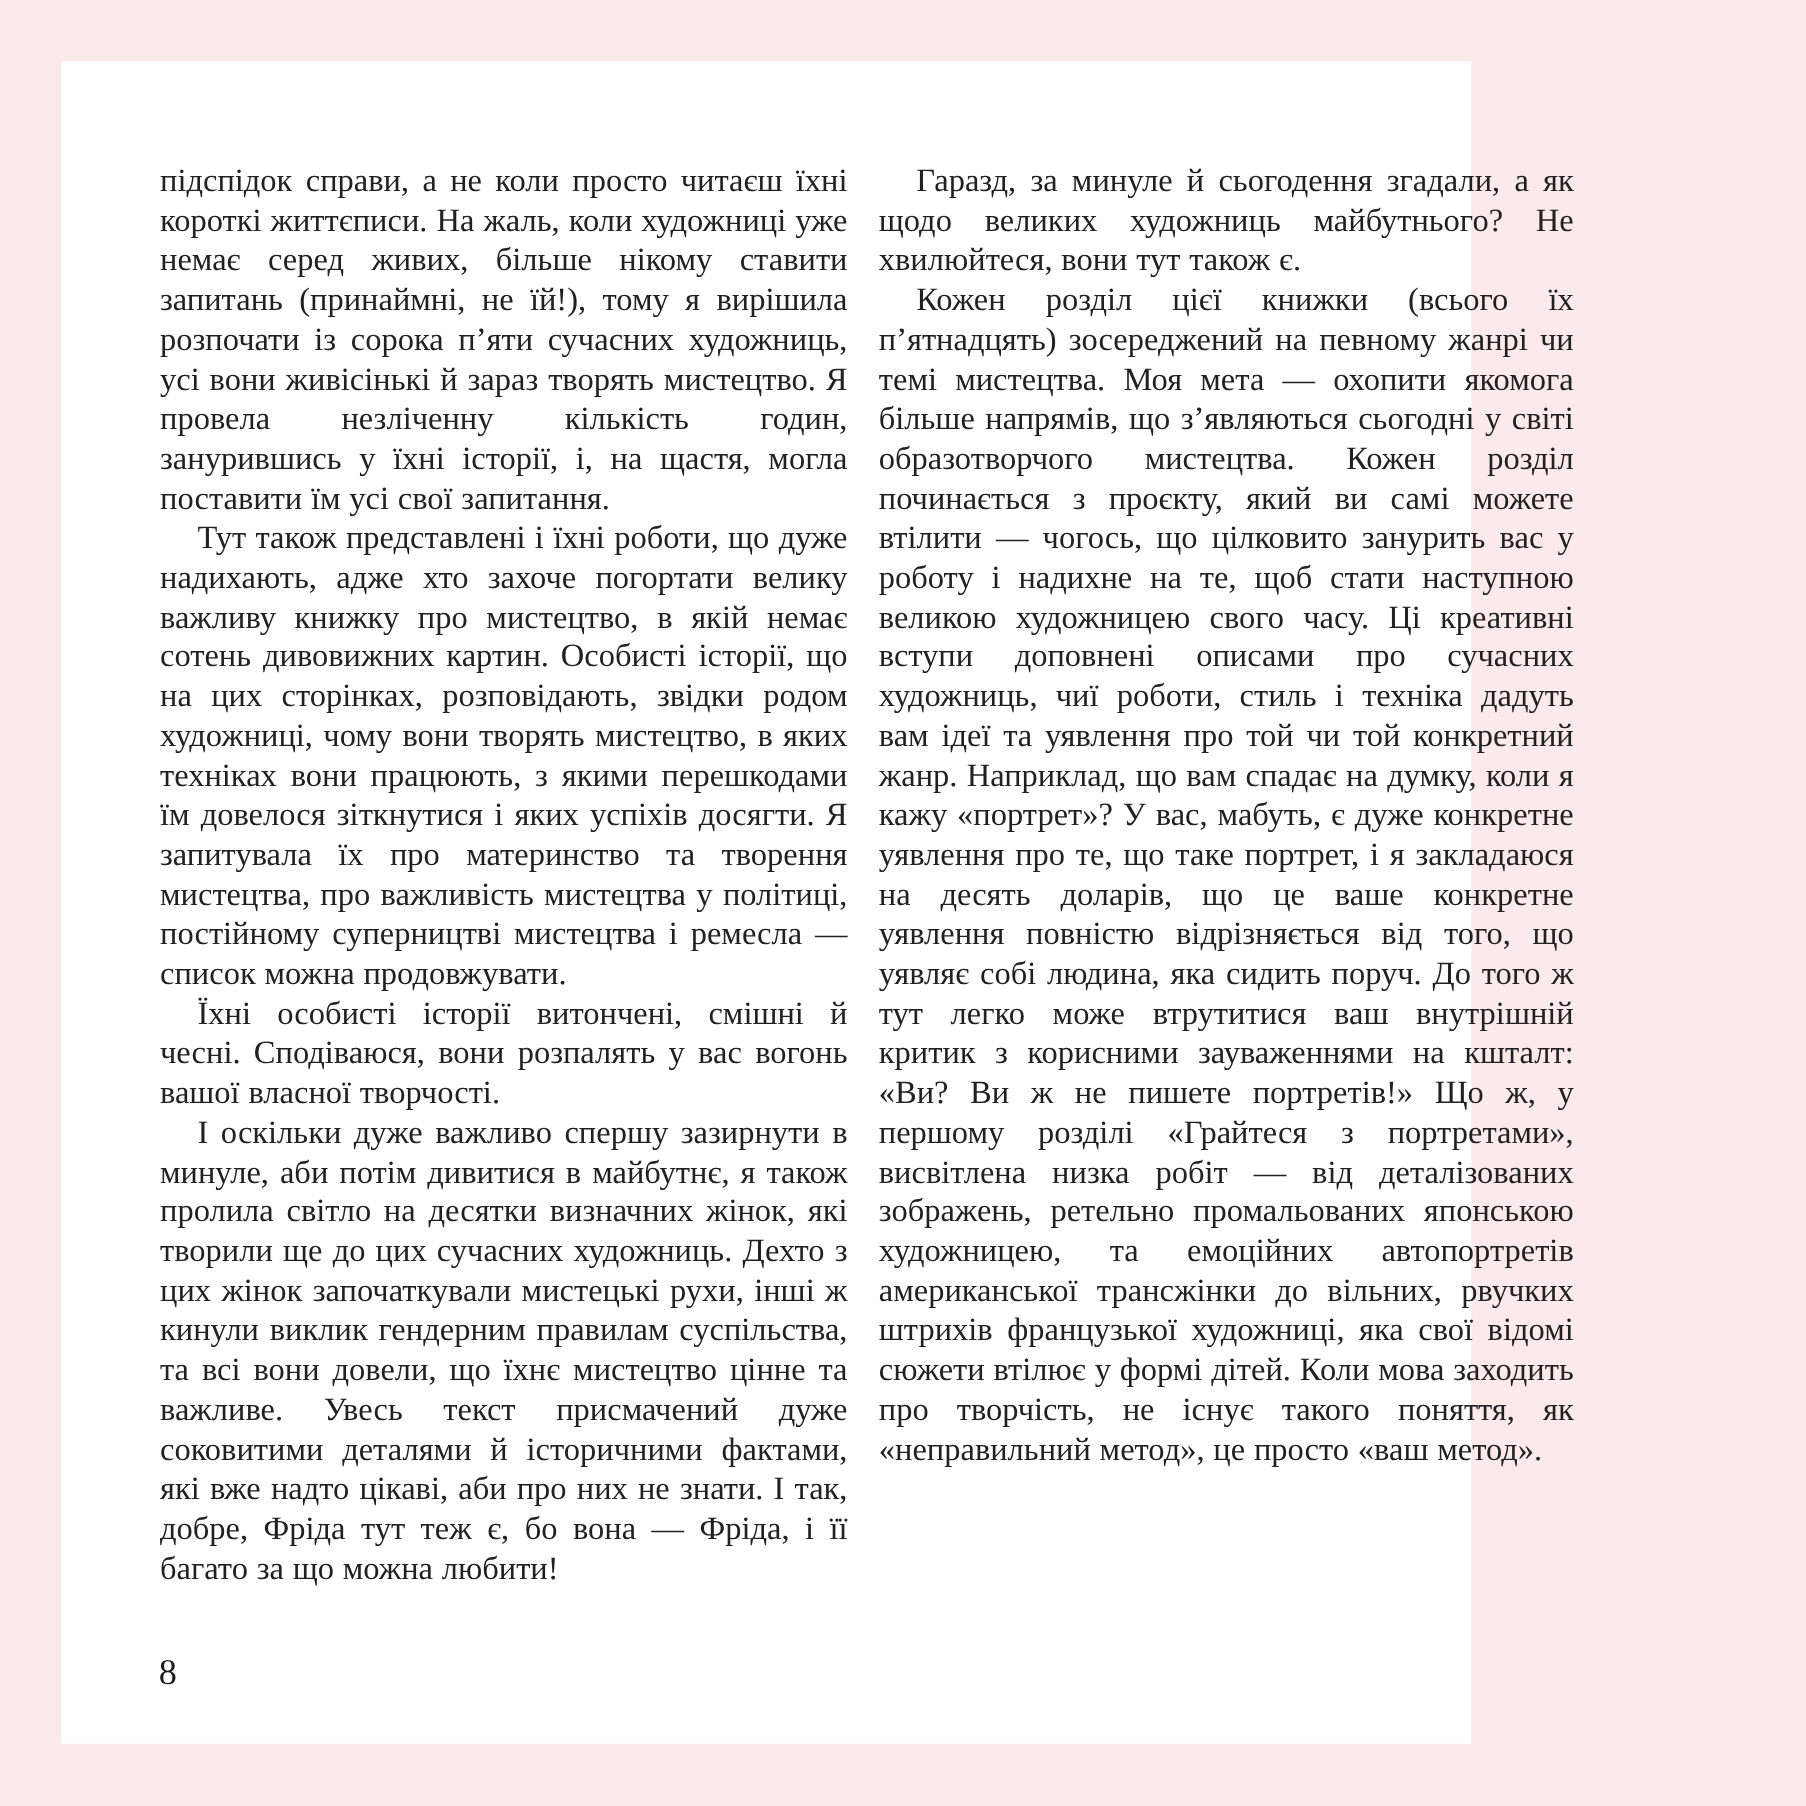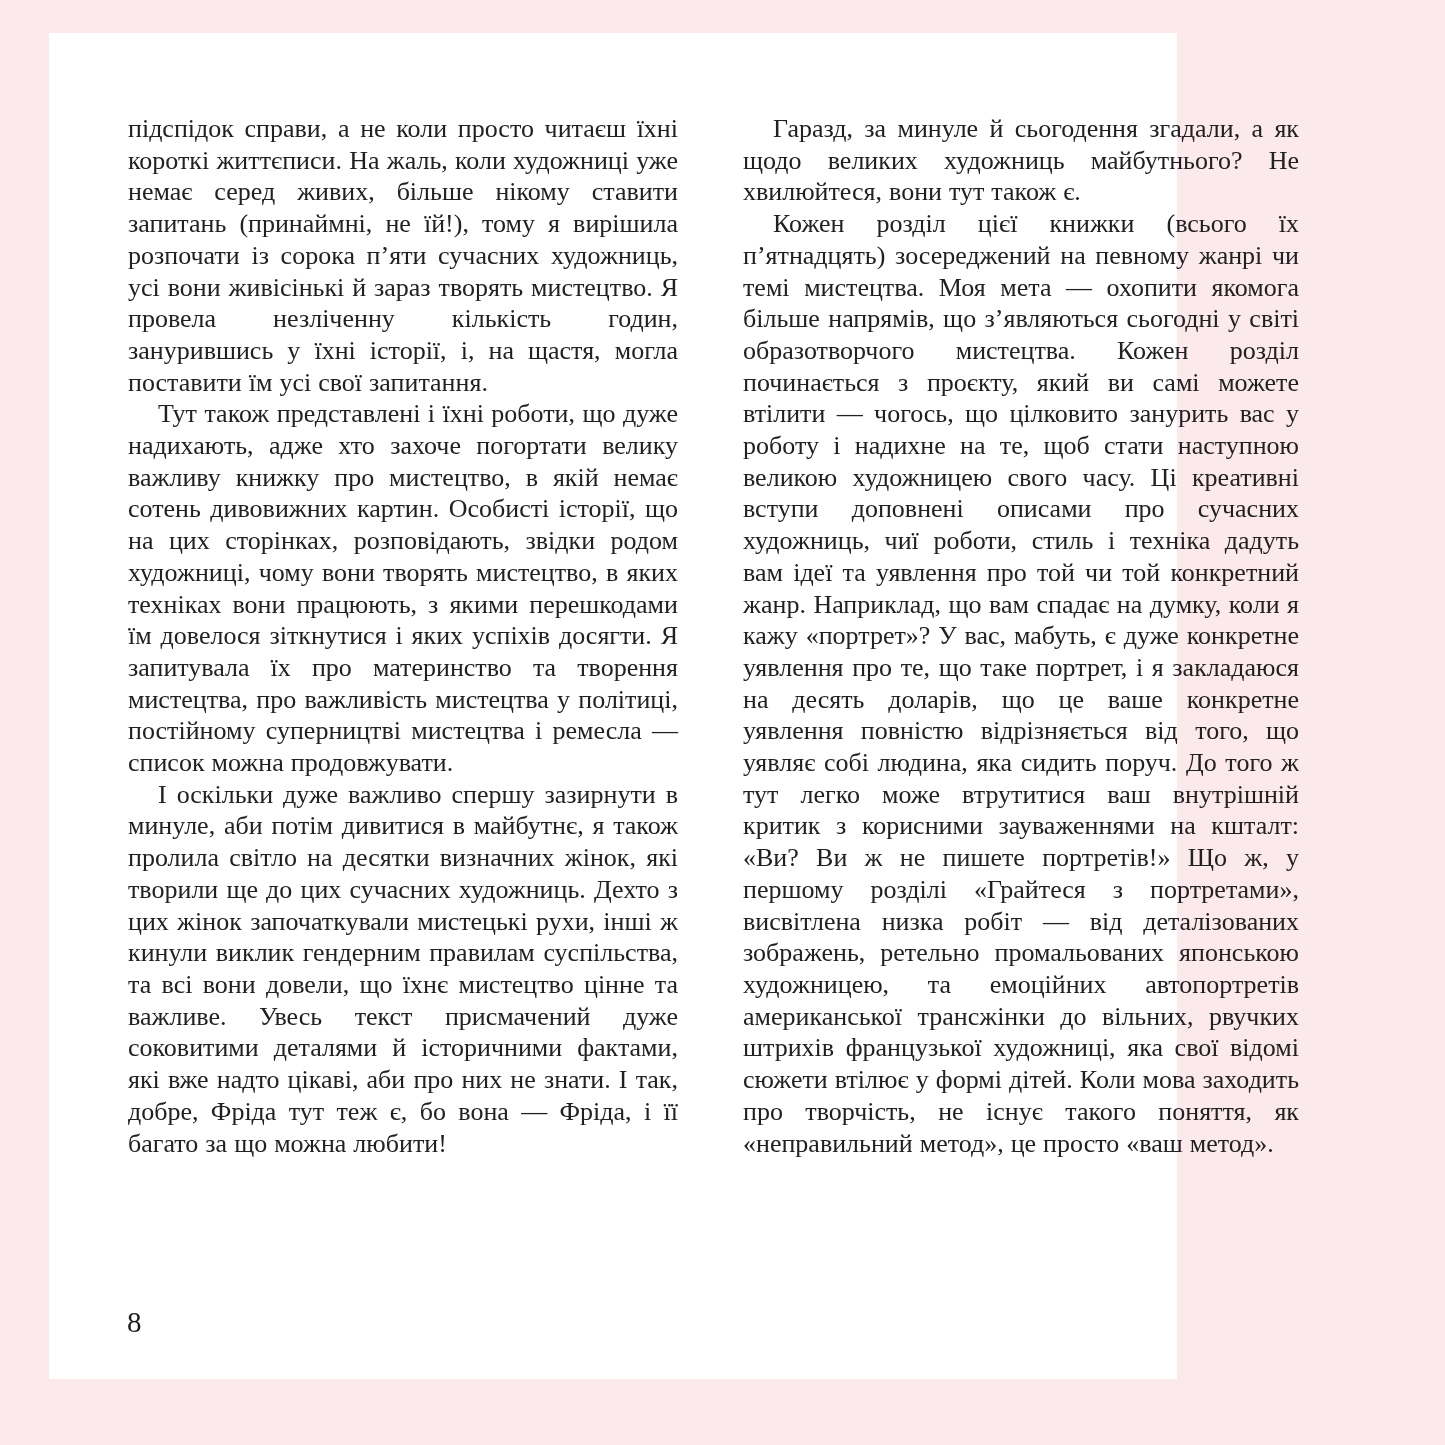--- a/index.html
+++ b/index.html
@@ -10,37 +10,37 @@
     width: 1445px;
     height: 1445px;
     position: relative;
     background: #fbe9ec;
     font-family: "Liberation Serif", "DejaVu Serif", serif;
     overflow: hidden;
   }
   .sheet {
     position: absolute;
     left: 49px;
-    top: 33px;
+    top: 49px;
     width: 1128px;
     height: 1346px;
     background: #ffffff;
   }
   .text-area {
     position: absolute;
     left: 79px;
     top: 80px;
     display: flex;
     gap: 25px;
   }
   .col {
     color: #212121;
   }
   .col-left  { width: 550px; }
-  .col-right { width: 556px; margin-left: 40px; }
+  .col-right { width: 556px; }
   .col p {
     margin: 0;
     padding: 0;
     font-size: 26px;
     line-height: 31.7px;
     text-align: justify;
     text-indent: 30px;
     word-spacing: 0.5px;
   }
   .col p.no-indent {
@@ -56,20 +56,21 @@
   }
 </style>
 </head>
 <body>
 
 <div class="sheet">
   <div class="text-area">
     <div class="col col-left">
       <p class="no-indent">підспідок справи, а не коли просто читаєш їхні короткі життєписи. На жаль, коли художниці уже немає серед живих, більше нікому ставити запитань (принаймні, не їй!), тому я вирішила розпочати із сорока п’яти сучасних художниць, усі вони живісінькі й зараз творять мистецтво. Я провела незліченну кількість годин, занурившись у їхні історії, і, на щастя, могла поставити їм усі свої запитання.</p>
       <p>Тут також представлені і їхні роботи, що дуже надихають, адже хто захоче погортати велику важливу книжку про мистецтво, в якій немає сотень дивовижних картин. Особисті історії, що на цих сторінках, розповідають, звідки родом художниці, чому вони творять мистецтво, в яких техніках вони працюють, з якими перешкодами їм довелося зіткнутися і яких успіхів досягти. Я запитувала їх про материнство та творення мистецтва, про важливість мистецтва у політиці, постійному суперництві мистецтва і ремесла — список можна продовжувати.</p>
+      <p>Їхні особисті історії витончені, смішні й чесні. Сподіваюся, вони розпалять у вас вогонь вашої власної творчості.</p>
       <p>І оскільки дуже важливо спершу зазирнути в минуле, аби потім дивитися в майбутнє, я також пролила світло на десятки визначних жінок, які творили ще до цих сучасних художниць. Дехто з цих жінок започаткували мистецькі рухи, інші ж кинули виклик гендерним правилам суспільства, та всі вони довели, що їхнє мистецтво цінне та важливе. Увесь текст присмачений дуже соковитими деталями й історичними фактами, які вже надто цікаві, аби про них не знати. І так, добре, Фріда тут теж є, бо вона — Фріда, і її багато за що можна любити!</p>
     </div>
     <div class="col col-right">
       <p>Гаразд, за минуле й сьогодення згадали, а як щодо великих художниць майбутнього? Не хвилюйтеся, вони тут також є.</p>
       <p>Кожен розділ цієї книжки (всього їх п’ятнадцять) зосереджений на певному жанрі чи темі мистецтва. Моя мета — охопити якомога більше напрямів, що з’являються сьогодні у світі образотворчого мистецтва. Кожен розділ починається з проєкту, який ви самі можете втілити — чогось, що цілковито занурить вас у роботу і надихне на те, щоб стати наступною великою художницею свого часу. Ці креативні вступи доповнені описами про сучасних художниць, чиї роботи, стиль і техніка дадуть вам ідеї та уявлення про той чи той конкретний жанр. Наприклад, що вам спадає на думку, коли я кажу «портрет»? У вас, мабуть, є дуже конкретне уявлення про те, що таке портрет, і я закладаюся на десять доларів, що це ваше конкретне уявлення повністю відрізняється від того, що уявляє собі людина, яка сидить поруч. До того ж тут легко може втрутитися ваш внутрішній критик з корисними зауваженнями на кшталт: «Ви? Ви ж не пишете портретів!» Що ж, у першому розділі «Грайтеся з портретами», висвітлена низка робіт — від деталізованих зображень, ретельно промальованих японською художницею, та емоційних автопортретів американської трансжінки до вільних, рвучких штрихів французької художниці, яка свої відомі сюжети втілює у формі дітей. Коли мова заходить про творчість, не існує такого поняття, як «неправильний метод», це просто «ваш метод».</p>
     </div>
   </div>
   <div class="page-number">8</div>
 </div>
 

